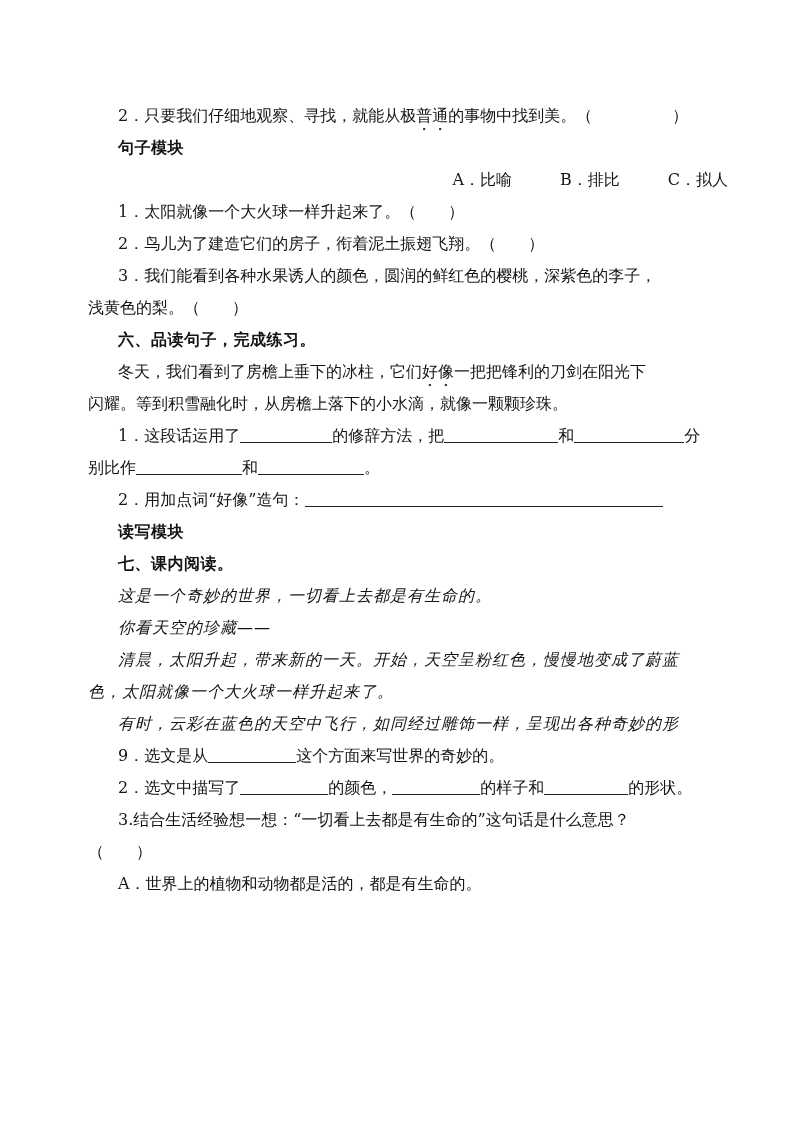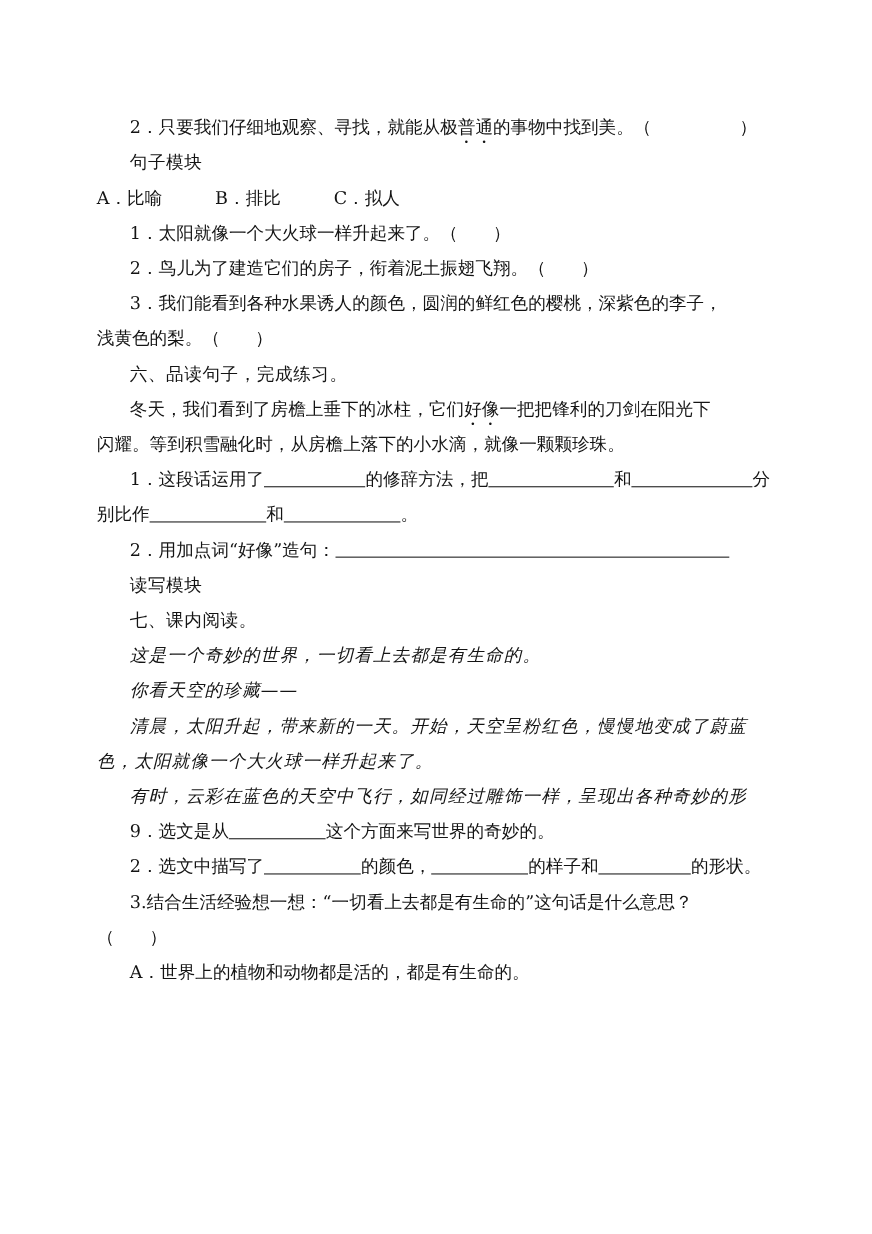--- a/index.html
+++ b/index.html
@@ -24,30 +24,30 @@
   }
   .line {
     height: 32px;
     line-height: 32px;
     font-size: 16px;
     white-space: nowrap;
     font-family: "DejaVu Serif", "Liberation Serif", serif;
   }
   .line.indent { padding-left: 30px; }
   .line.bold {
-    font-weight: normal;
+    font-weight: bold;
     font-family: "DejaVu Sans", "Liberation Sans", sans-serif;
     letter-spacing: 0.5px;
   }
   .line.kai {
     font-style: italic;
     letter-spacing: 1px;
   }
   .line.center {
-    text-align: left;
+    text-align: right;
     padding-left: 0;
   }
   .blank {
     display: inline-block;
     height: 1.05em;
     border-bottom: 1.2px solid #222222;
     vertical-align: baseline;
     margin-bottom: -2px;
   }
   .em-dots {

